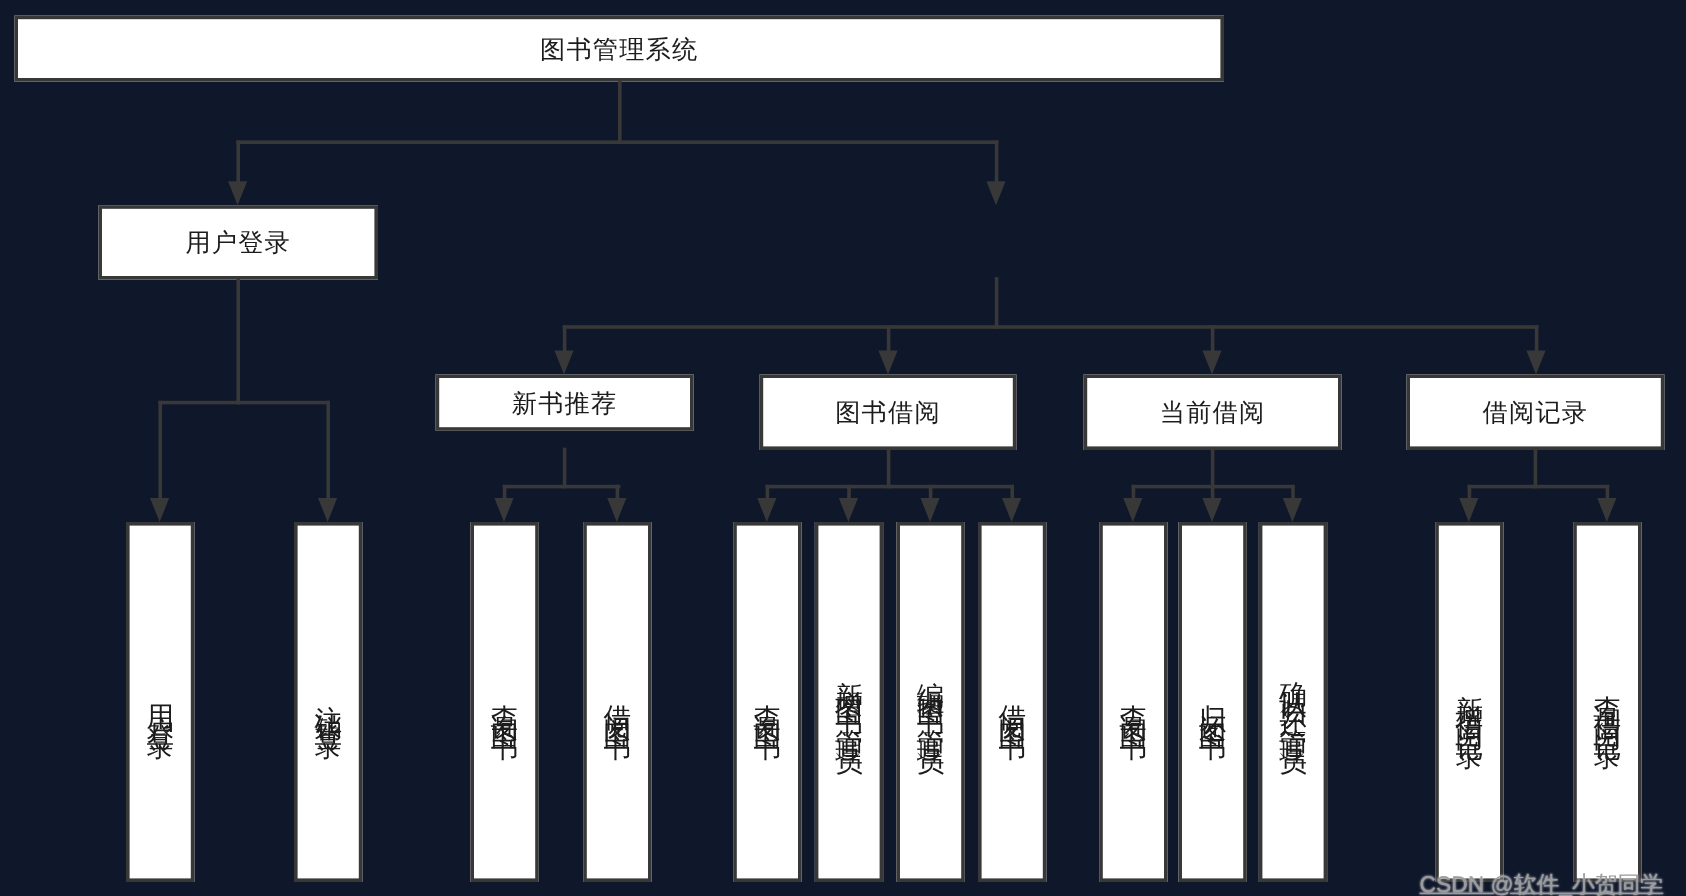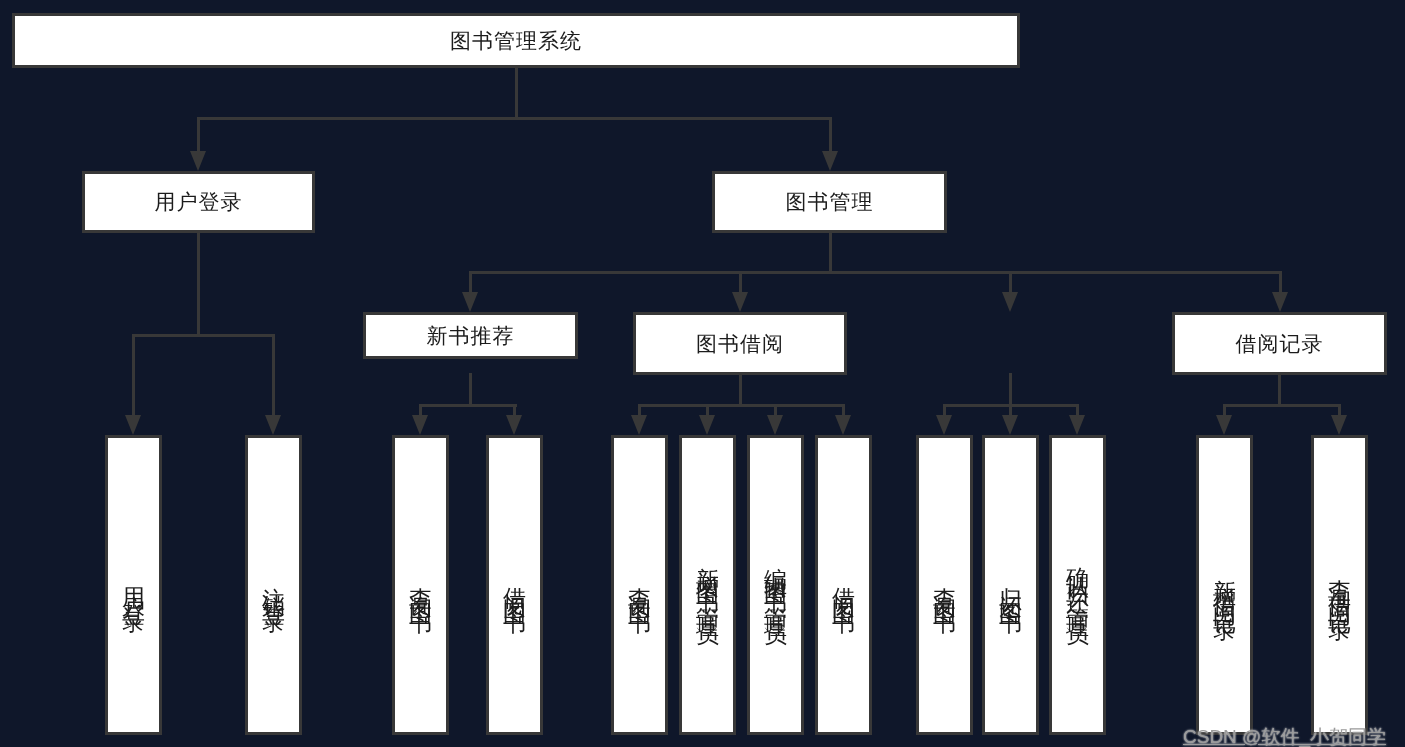--- a/index.html
+++ b/index.html
@@ -81,32 +81,32 @@
 <div class="canvas">
 
   <div class="node" style="left:12px; top:13px; width:1008px; height:55px;">
     <span class="hlabel">图书管理系统</span>
   </div>
 
   <div class="node" style="left:82px; top:171px; width:233px; height:62px;">
     <span class="hlabel">用户登录</span>
   </div>
 
-  <div class="node" style="left:712px; top:171px; width:235px; height:62px;">
-    <span class="hlabel">图书管理</span>
-  </div>
 
   <div class="node" style="left:363px; top:312px; width:215px; height:47px;">
     <span class="hlabel">新书推荐</span>
   </div>
 
   <div class="node" style="left:633px; top:312px; width:214px; height:63px;justify-content:center;">
     <span class="hlabel">图书借阅</span>
   </div>
 
+  <div class="node" style="left:903px; top:312px; width:215px; height:63px;">
+    <span class="hlabel">当前借阅</span>
+  </div>
 
   <div class="node" style="left:1172px; top:312px; width:215px; height:63px;">
     <span class="hlabel">借阅记录</span>
   </div>
 
   <div class="leaf" style="left:105px;">
     <span class="vlabel">用户登录</span>
   </div>
   <div class="leaf" style="left:245px;">
     <span class="vlabel">注销登录</span>

